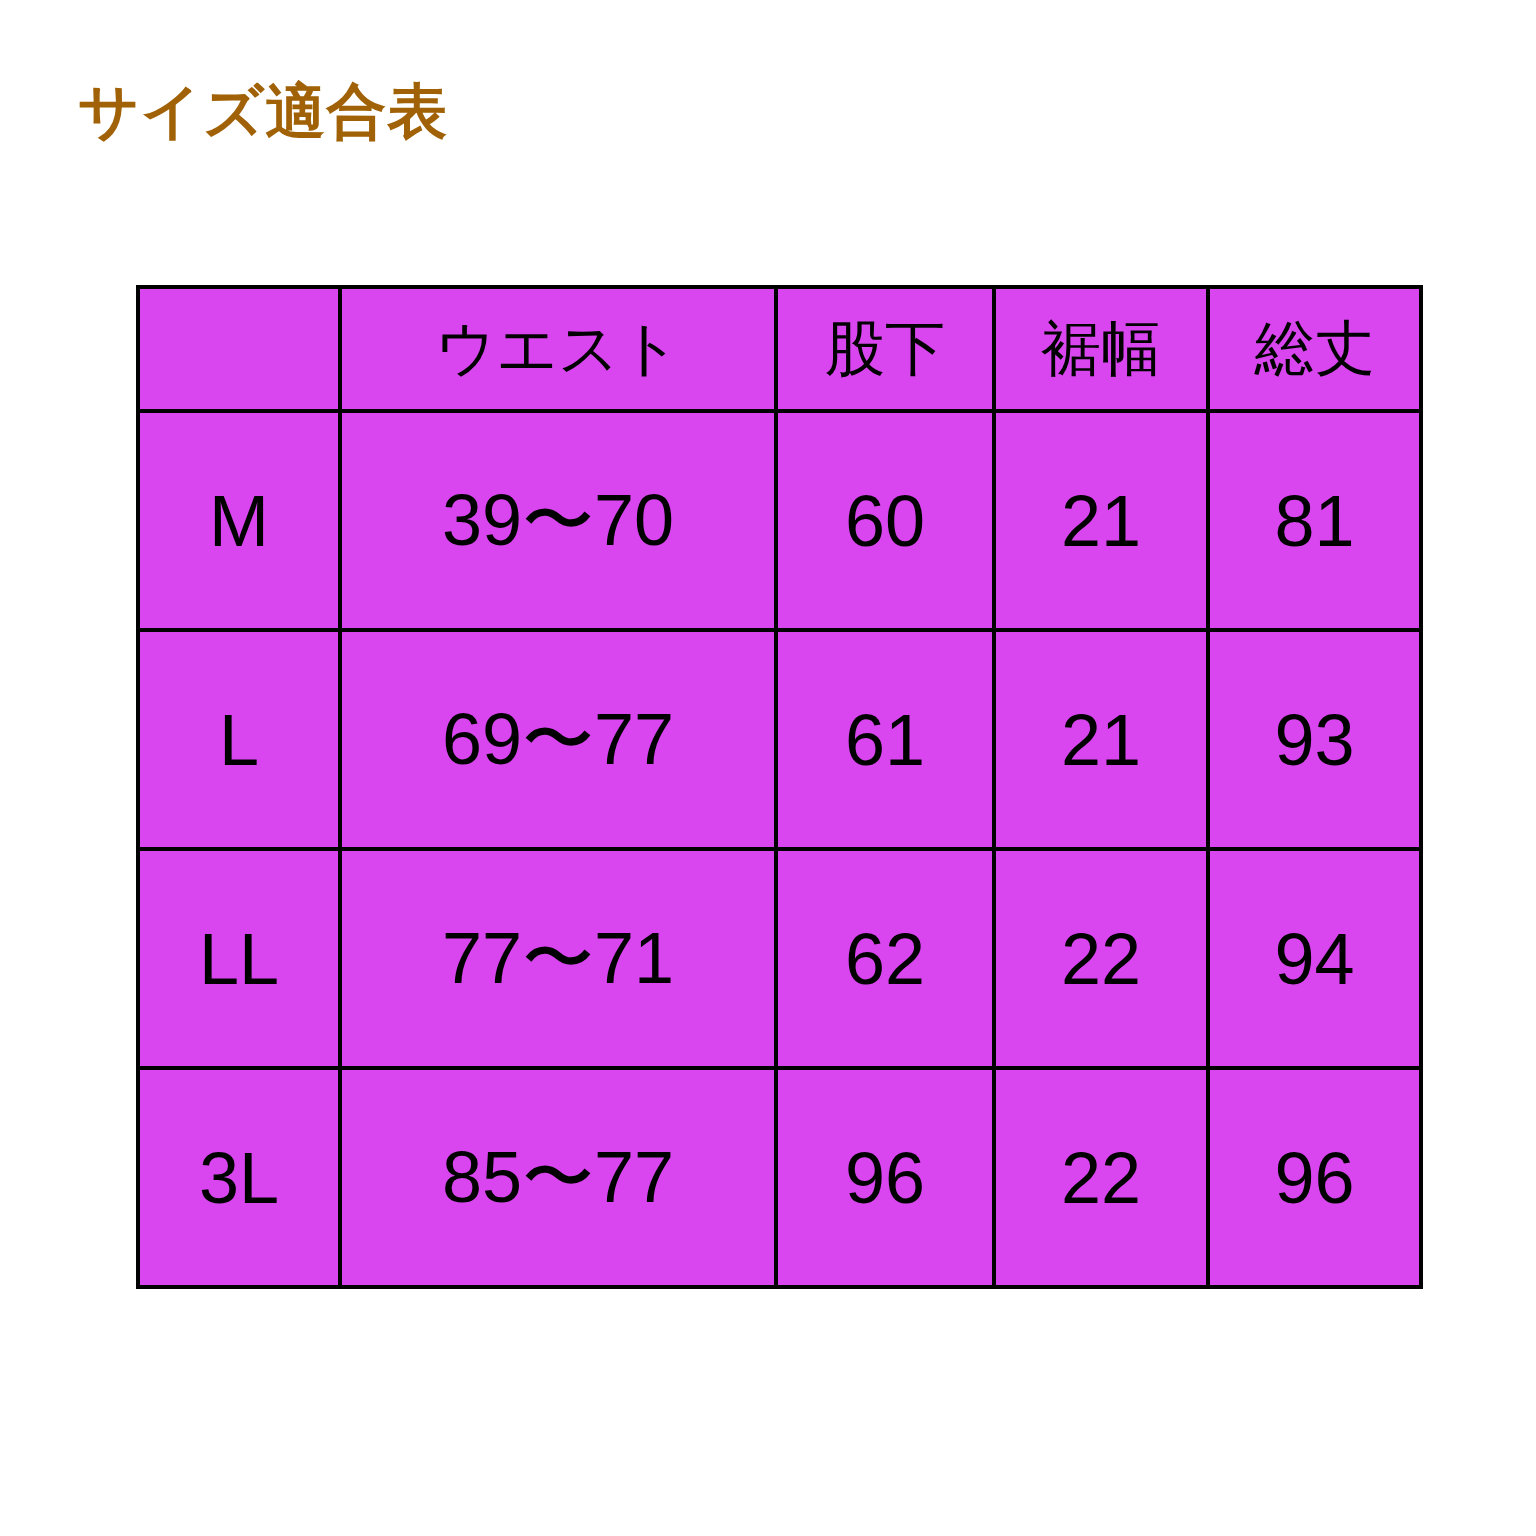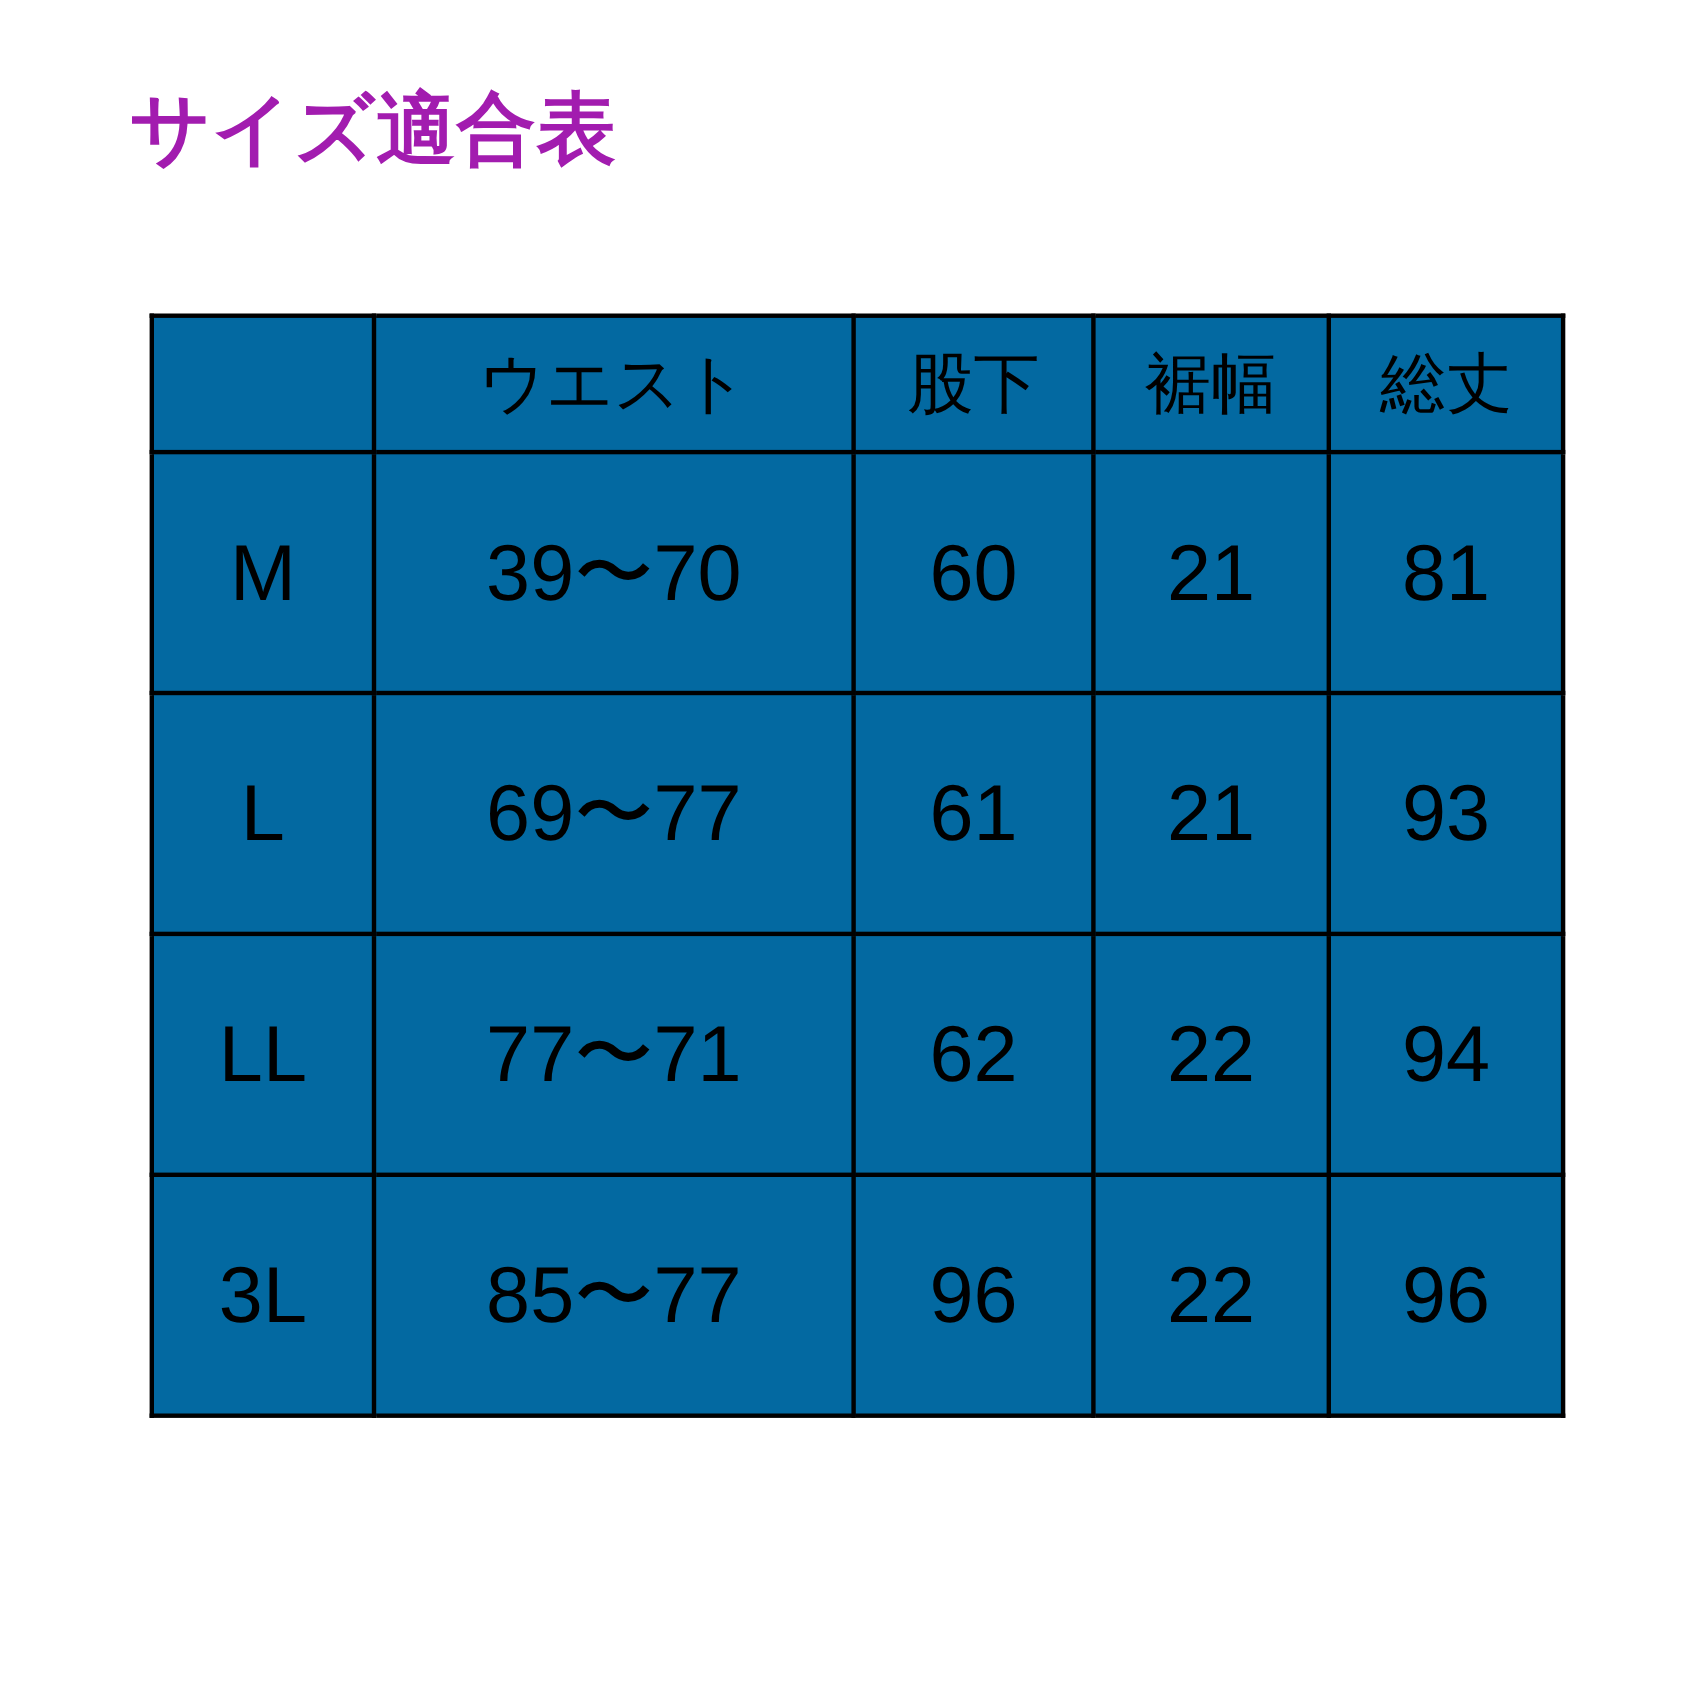--- a/index.html
+++ b/index.html
@@ -15,43 +15,42 @@
     overflow: hidden;
   }
   .page {
     position: absolute;
     inset: 0;
   }
   .page-title {
     position: absolute;
     left: 78px;
     top: 82px;
-    font-size: 72px;
+    font-size: 60px;
     font-weight: bold;
-    color: #a21caf;
+    color: #a16207;
     letter-spacing: 1px;
     white-space: nowrap;
     line-height: 1;
-    margin-left: 40px;
   }
   .size-table {
     position: absolute;
     left: 136px;
     top: 285px;
     width: 1253px;
     border-collapse: collapse;
     table-layout: fixed;
   }
   .size-table td, .size-table th {
     border: 4px solid #000000;
     text-align: center;
     vertical-align: middle;
     font-weight: normal;
     color: #000000;
-    background: #0369a1;
+    background: #d946ef;
   }
   .size-table thead th {
     height: 118px;
     font-size: 60px;
   }
   .size-table tbody td {
     height: 213px;
     font-size: 72px;
   }
   .col-size   { width: 196px; }

